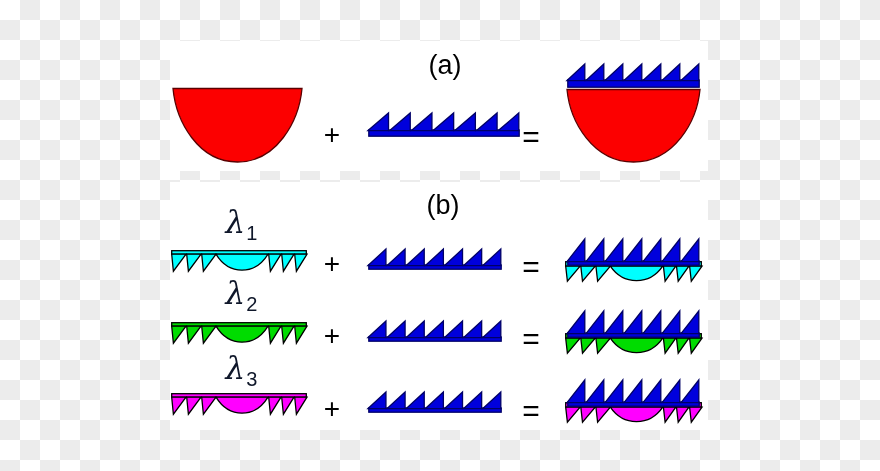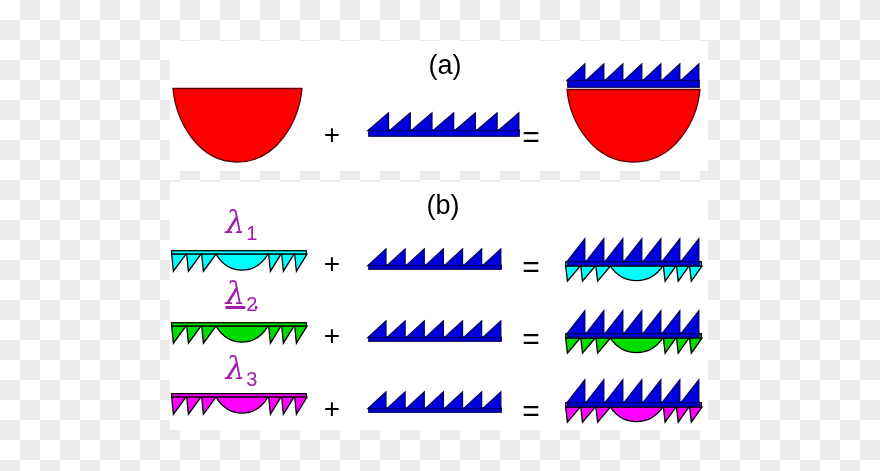--- a/index.html
+++ b/index.html
@@ -6,21 +6,21 @@
   body{width:880px;height:471px;position:relative;font-family:"Liberation Sans",sans-serif;background:#fff;}
   .stage{position:absolute;left:0;top:0;width:880px;height:471px;
     background:conic-gradient(#ececec 0 25%, #ffffff 0 50%, #ececec 0 75%, #ffffff 0);
     background-size:40px 40px;background-position:0 0;}
   .panel{position:absolute;background:#ffffff;}
   .panel-a{left:170px;top:41px;width:538px;height:130px;}
   .panel-b{left:170px;top:182px;width:538px;height:248px;}
   .panel-label{position:absolute;color:#000;font-size:27px;line-height:28px;transform:translateX(-50%);white-space:nowrap;}
   .op{position:absolute;color:#000;font-size:28px;transform:translate(-50%,-50%);line-height:1;}
   .op.eq{font-size:30px;}
-  .lam-label{position:absolute;color:#a21caf;font-family:"DejaVu Serif",serif;font-style:italic;
+  .lam-label{position:absolute;color:#0f172a;font-family:"DejaVu Serif",serif;font-style:italic;
     font-size:31px;line-height:32px;transform:translateX(-50%);white-space:nowrap;}
   .lam-sub{font-size:20px;font-style:normal;font-family:"Liberation Sans",sans-serif;position:relative;top:7px;left:1px;}
   svg.shape{position:absolute;overflow:visible;display:block;}
 </style>
 </head>
 <body>
 
 <div class="stage">
 
   <div class="panel panel-a">
@@ -106,21 +106,21 @@
           <rect x="0.8" y="23" width="131.4" height="4.2" fill="#0000dc" stroke="#000066" stroke-width="1.3" stroke-linejoin="miter"></rect>
           <polygon points="0,23.6 17.8,1 17.8,23.6" fill="#0000dc" stroke="#000066" stroke-width="1.3" stroke-linejoin="miter"></polygon>
           <polygon points="19,23.6 36.8,1 36.8,23.6" fill="#0000dc" stroke="#000066" stroke-width="1.3" stroke-linejoin="miter"></polygon>
           <polygon points="38,23.6 55.8,1 55.8,23.6" fill="#0000dc" stroke="#000066" stroke-width="1.3" stroke-linejoin="miter"></polygon>
           <polygon points="57,23.6 74.8,1 74.8,23.6" fill="#0000dc" stroke="#000066" stroke-width="1.3" stroke-linejoin="miter"></polygon>
           <polygon points="76,23.6 93.8,1 93.8,23.6" fill="#0000dc" stroke="#000066" stroke-width="1.3" stroke-linejoin="miter"></polygon>
           <polygon points="95,23.6 112.8,1 112.8,23.6" fill="#0000dc" stroke="#000066" stroke-width="1.3" stroke-linejoin="miter"></polygon>
           <polygon points="114,23.6 131.8,1 131.8,23.6" fill="#0000dc" stroke="#000066" stroke-width="1.3" stroke-linejoin="miter"></polygon>
         </g>
       </svg>
-      <div class="lam-label" style="left: 71px; top: 95px; text-decoration: underline;"><span>λ</span><span class="lam-sub">2</span></div>
+      <div class="lam-label" style="left: 71px; top: 95px;"><span>λ</span><span class="lam-sub">2</span></div>
       <svg class="shape" width="136" height="22" viewBox="0 0 136 22" style="left: 1px; top: 140px;">
         <g transform="translate(0,0)">
           <rect x="0.7" y="0.7" width="134.6" height="3.5" fill="#00dc00" stroke="#000000" stroke-width="1.3" stroke-linejoin="miter"></rect>
           <polygon points="0.7,4.2 2.4,21.2 15,4.2" fill="#00dc00" stroke="#000000" stroke-width="1.3" stroke-linejoin="miter"></polygon>
           <polygon points="15.7,4.2 17.4,21.2 30,4.2" fill="#00dc00" stroke="#000000" stroke-width="1.3" stroke-linejoin="miter"></polygon>
           <polygon points="30.7,4.2 32.4,21.2 45,4.2" fill="#00dc00" stroke="#000000" stroke-width="1.3" stroke-linejoin="miter"></polygon>
           <polygon points="97.7,4.2 99.4,21.2 110,4.2" fill="#00dc00" stroke="#000000" stroke-width="1.3" stroke-linejoin="miter"></polygon>
           <polygon points="110.7,4.2 112.4,21.2 123,4.2" fill="#00dc00" stroke="#000000" stroke-width="1.3" stroke-linejoin="miter"></polygon>
           <polygon points="123.7,4.2 125.4,21.2 136,4.2" fill="#00dc00" stroke="#000000" stroke-width="1.3" stroke-linejoin="miter"></polygon>
           <path d="M 45,4.2 C 58,25.5 84,25.5 97,4.2 Z" fill="#00dc00" stroke="#000000" stroke-width="1.3" stroke-linejoin="miter"></path>

